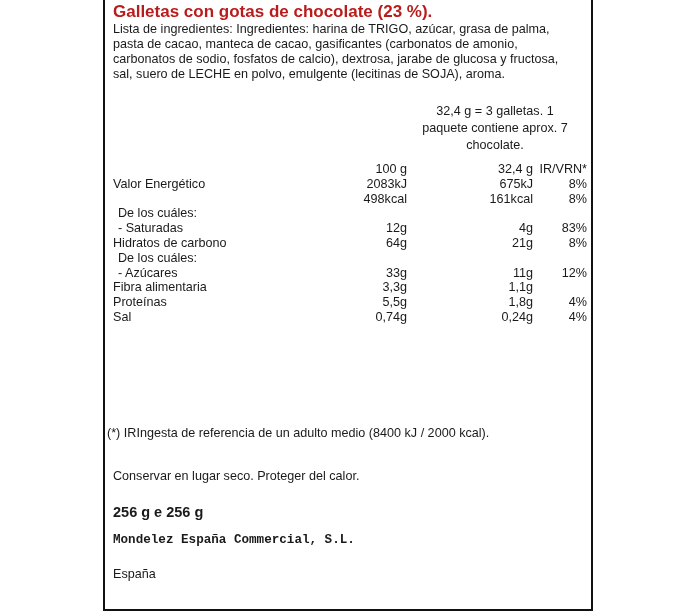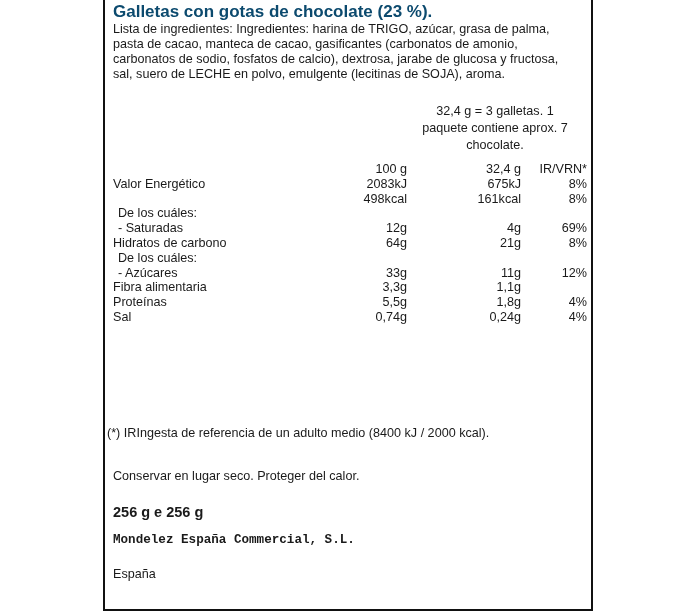--- a/index.html
+++ b/index.html
@@ -1,30 +1,30 @@
 <!DOCTYPE html>
 <html><head>
 <meta charset="utf-8">
 <style>
   html, body { margin: 0; padding: 0; background: #ffffff; }
   body { width: 700px; height: 614px; position: relative; overflow: hidden;
          font-family: "Liberation Sans", sans-serif; color: #1a1a1a; }
   .label-box { position: absolute; left: 103px; top: -3px; width: 490px; height: 614px;
                border: 2px solid #111; border-top-width: 2px; box-sizing: border-box; background: #fff; }
   .abs { position: absolute; white-space: nowrap; }
-  .title { left: 8px; top: 3px; font-size: 17px; font-weight: bold; color: #0c4a6e; }
+  .title { left: 8px; top: 3px; font-size: 17px; font-weight: bold; color: #b91c1c; }
   .ingr { left: 8px; top: 23px; font-size: 12.6px; line-height: 15px; white-space: normal; width: 470px; }
   .ingr div { white-space: nowrap; }
   .serving { left: 300px; top: 104px; width: 180px; text-align: center; font-size: 12.6px; line-height: 17px; white-space: normal; }
   .serving div { white-space: nowrap; }
   .ntable { position: absolute; left: 8px; top: 163px; width: 474px; font-size: 12.6px; }
   .nrow { position: relative; height: 14.8px; line-height: 14.8px; }
   .nrow .name { position: absolute; left: 0; }
   .nrow .c1 { position: absolute; right: 180px; text-align: right; }
-  .nrow .c2 { position: absolute; right: 66px; text-align: right; }
+  .nrow .c2 { position: absolute; right: 54px; text-align: right; }
   .nrow .c3 { position: absolute; right: 0px; text-align: right; }
   .nrow.sub .name { left: 5px; }
   .footnote { left: 2px; top: 427px; font-size: 12.6px; }
   .storage { left: 8px; top: 470px; font-size: 12.6px; }
   .netweight { left: 8px; top: 505px; font-size: 14.5px; font-weight: bold; }
   .company { left: 8px; top: 534px; font-size: 12.6px; font-weight: bold; font-family: Liberation Mono, monospace; }
   .address { left: 8px; top: 551px; font-size: 12.6px; }
   .country { left: 8px; top: 568px; font-size: 12.6px; }
 </style>
 </head>
@@ -69,21 +69,21 @@
         <div class="nrow sub">
           <span class="name">De los cuáles:</span>
           <span class="c1"></span>
           <span class="c2"></span>
           <span class="c3"></span>
         </div>
         <div class="nrow sub">
           <span class="name">- Saturadas</span>
           <span class="c1">12g</span>
           <span class="c2">4g</span>
-          <span class="c3">69%</span>
+          <span class="c3">83%</span>
         </div>
         <div class="nrow">
           <span class="name">Hidratos  de carbono</span>
           <span class="c1">64g</span>
           <span class="c2">21g</span>
           <span class="c3">8%</span>
         </div>
         <div class="nrow sub">
           <span class="name">De los cuáles:</span>
           <span class="c1"></span>

